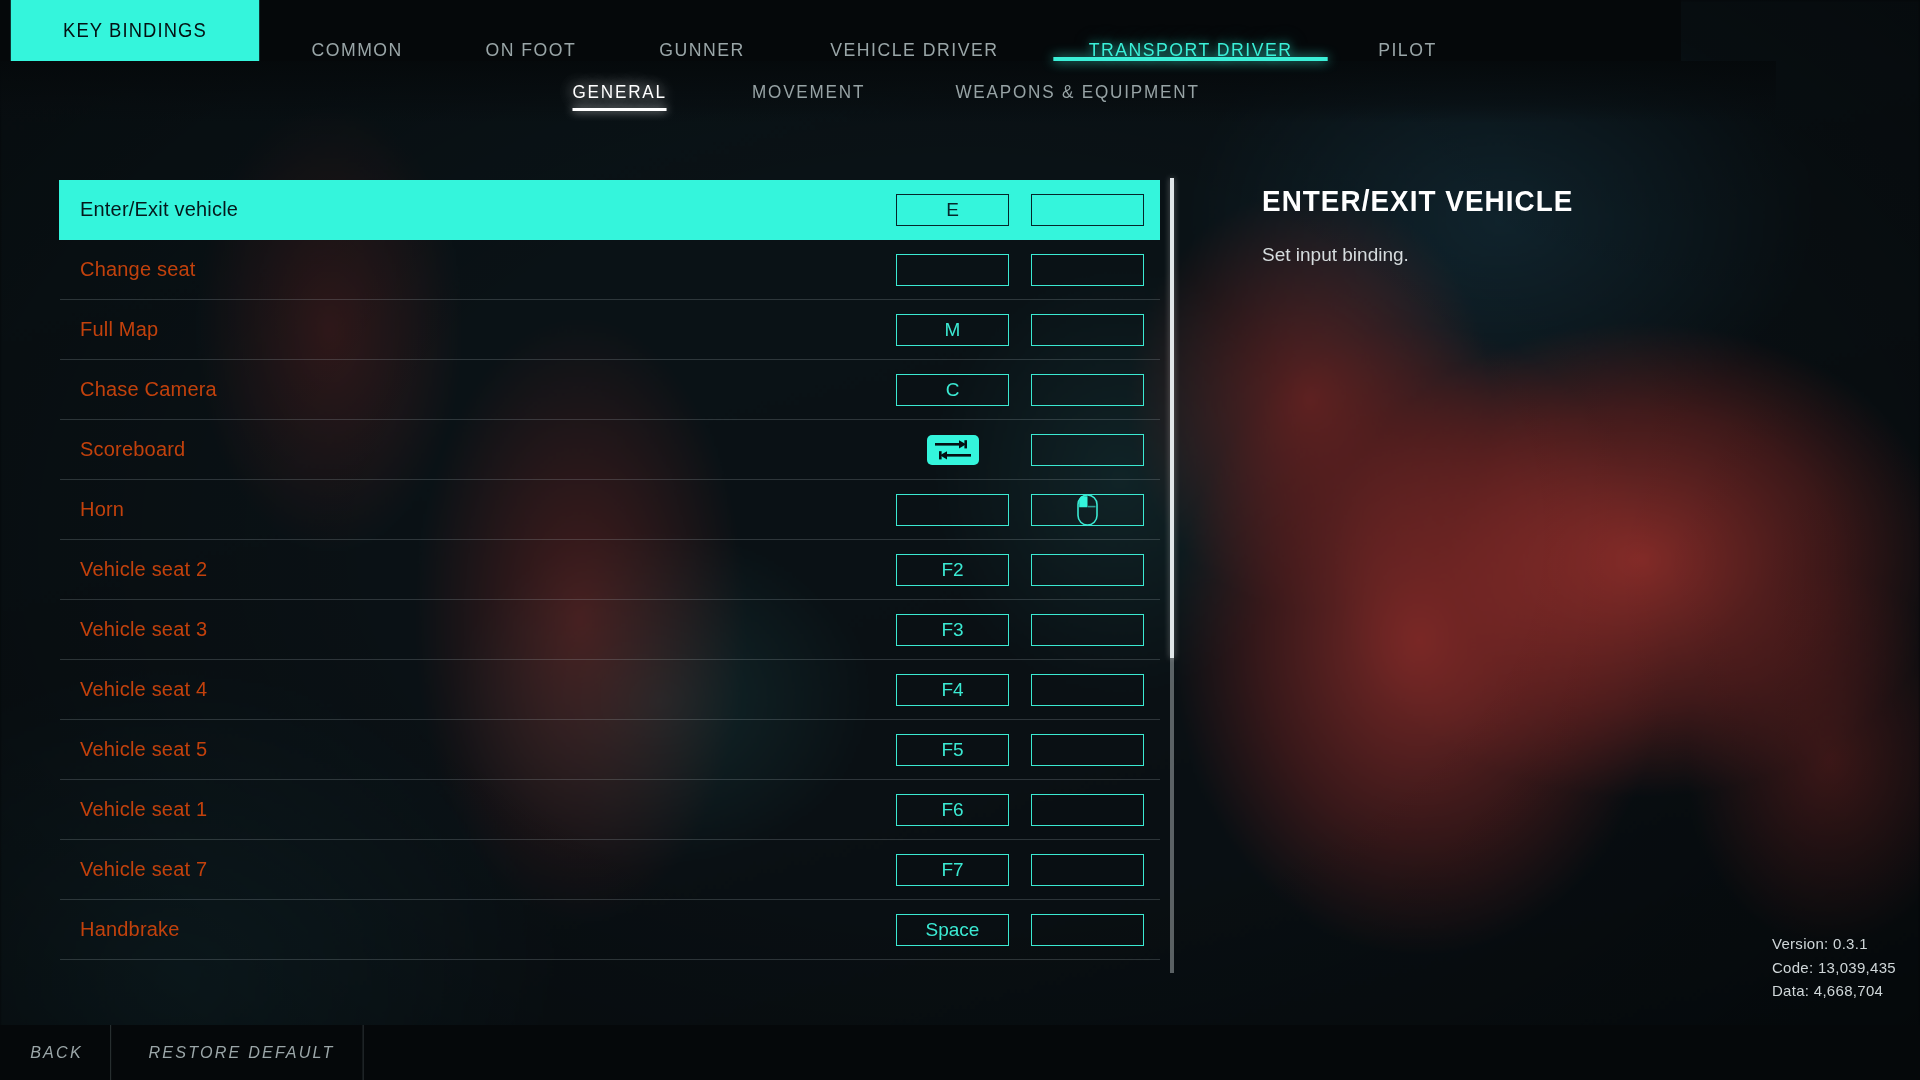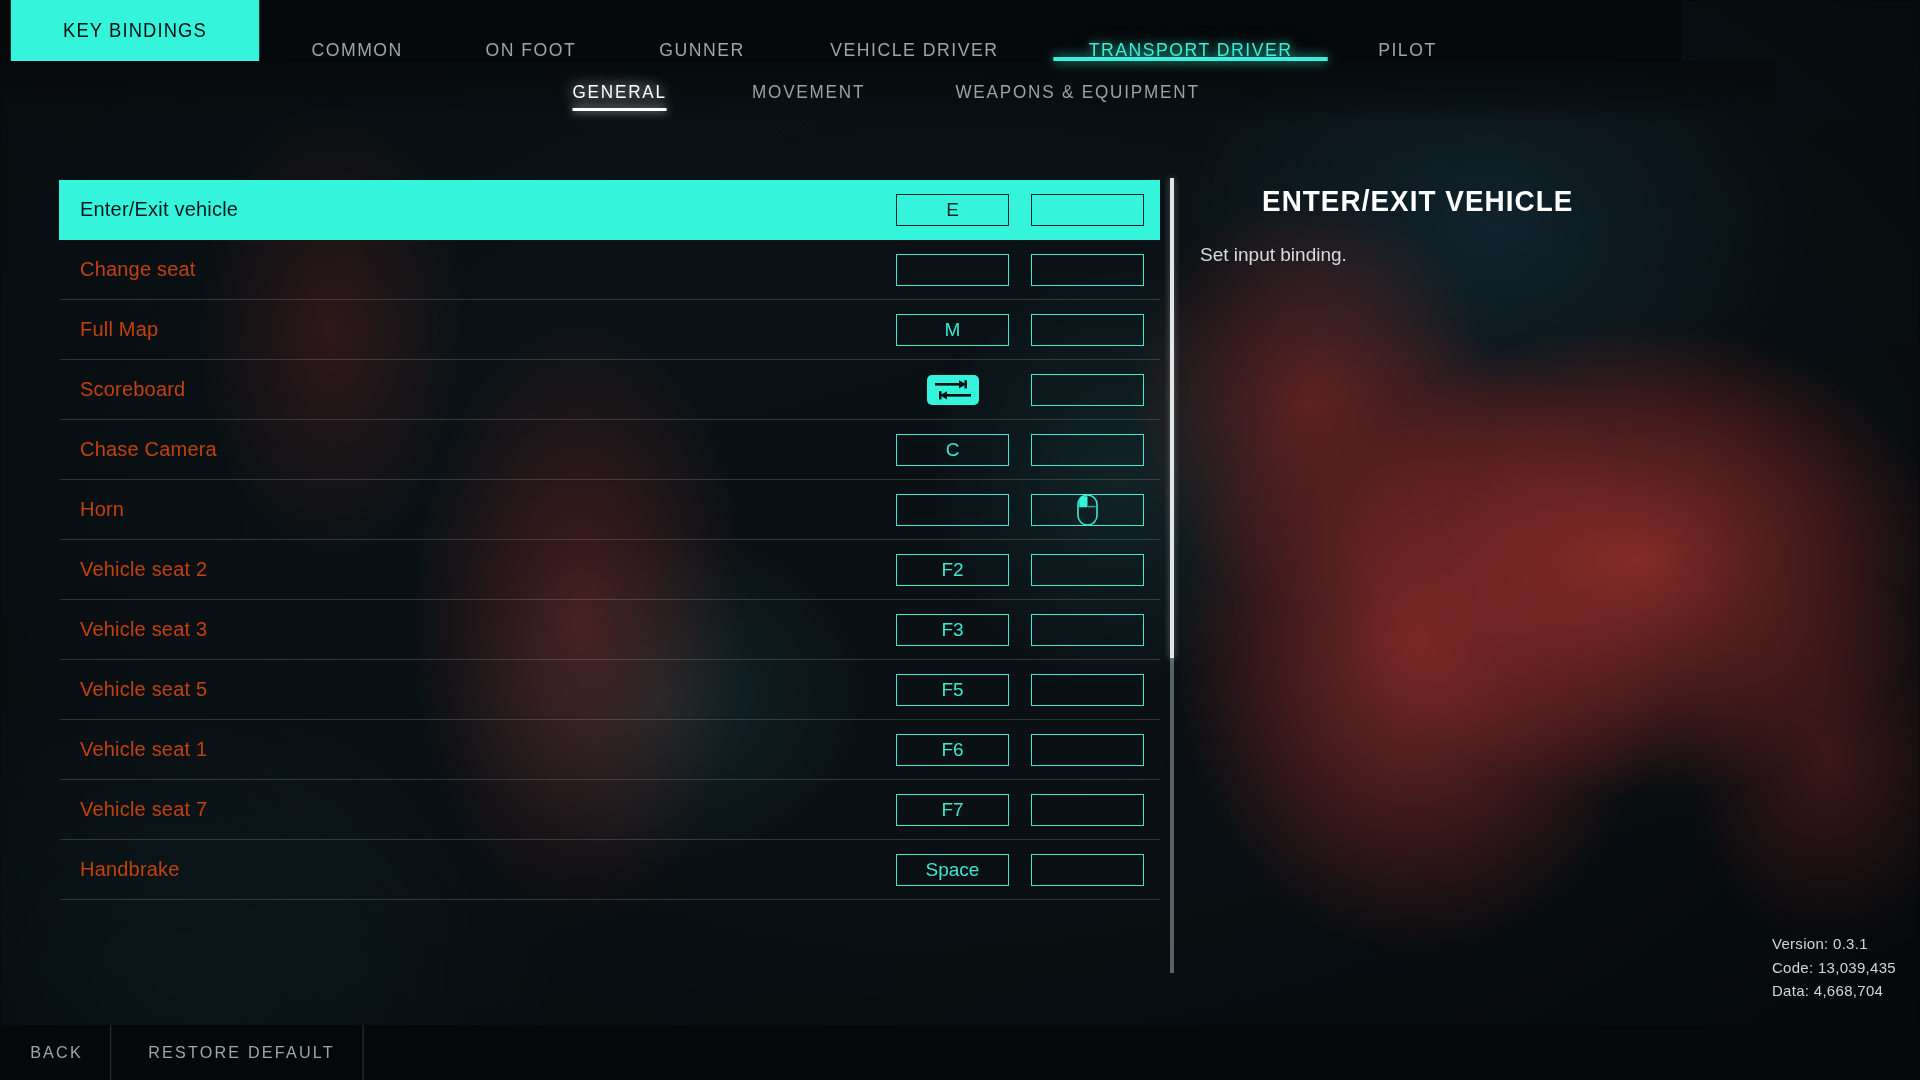--- a/index.html
+++ b/index.html
@@ -159,36 +159,36 @@
   }
   #detail h1{
     color:#ffffff;
     font-size:29px; letter-spacing:1.1px; font-weight:700;
     font-family:"Liberation Sans Narrow","Liberation Sans",sans-serif;
     transform:scaleX(.96); transform-origin:left;
     margin-left:62px; margin-top:45px;
   }
   #detail p{
     color:#d6dcde; font-size:19px;
-    margin-top:26px;
+    margin-left:62px; margin-top:26px;
   }
 
   
   #version{
     position:absolute; right:24px; bottom:78px; z-index:12;
     text-align:left; color:#cfd6d8; font-size:15px; line-height:1.55;
     font-family:"Liberation Sans Narrow","Liberation Sans",sans-serif;
     letter-spacing:.3px;
   }
 
   
   #bottombar{
     position:absolute; left:0; bottom:0; width:1920px; height:55px;
     background:#05080a; z-index:20;
-    display:flex; align-items:stretch;
+    display:flex; align-items:stretch;font-style:italic;
   }
   .bbtn{
     display:flex; align-items:center; justify-content:center;
     color:#9ba6a8; font-size:17px; letter-spacing:2.3px;
     font-family:"Liberation Sans Narrow","Liberation Sans",sans-serif;
     transform:scaleX(.95);
     border-right:1px solid rgba(150,165,170,.30);
     white-space:nowrap;
   }
   #btn-back{ width:114px; }
@@ -254,20 +254,29 @@
         <span></span>
       </div>
       <div class="keyslot">
         <span></span>
       </div>
     </div>
     <div class="row">
       <div class="label">Full Map</div>
       <div class="keyslot">
         <span>M</span>
+      </div>
+      <div class="keyslot">
+        <span></span>
+      </div>
+    </div>
+    <div class="row">
+      <div class="label">Chase Camera</div>
+      <div class="keyslot">
+        <span>C</span>
       </div>
       <div class="keyslot">
         <span></span>
       </div>
     </div>
     <div class="row">
       <div class="label">Scoreboard</div>
       <div class="keyslot" style="border: none;">
         <span class="tabglyph">
           <svg width="40" height="22" viewBox="0 0 40 22">
@@ -280,29 +289,20 @@
               <rect x="6.0" y="12.2" width="2.6" height="8.2"></rect>
             </g>
           </svg>
         </span>
       </div>
       <div class="keyslot">
         <span></span>
       </div>
     </div>
     <div class="row">
-      <div class="label">Chase Camera</div>
-      <div class="keyslot">
-        <span>C</span>
-      </div>
-      <div class="keyslot">
-        <span></span>
-      </div>
-    </div>
-    <div class="row">
       <div class="label">Horn</div>
       <div class="keyslot">
         <span></span>
       </div>
       <div class="keyslot">
         <span class="mouseglyph"><svg width="21" height="32" viewBox="0 0 21 32">
             <rect x="1" y="1" width="19" height="30" rx="9.5" ry="9.5" fill="none" stroke="#3BE9D2" stroke-width="1.6"></rect>
             <path d="M10.5 2.2 L4.0 2.2 A7 7 0 0 0 2.2 8.0 L2.2 13.2 L10.5 13.2 Z" fill="#34F5DC"></path>
             <rect x="10.9" y="11.8" width="7.6" height="1.6" fill="#2f9f94"></rect>
           </svg></span>
@@ -314,20 +314,29 @@
         <span>F2</span>
       </div>
       <div class="keyslot">
         <span></span>
       </div>
     </div>
     <div class="row">
       <div class="label">Vehicle seat 3</div>
       <div class="keyslot">
         <span>F3</span>
+      </div>
+      <div class="keyslot">
+        <span></span>
+      </div>
+    </div>
+    <div class="row">
+      <div class="label">Vehicle seat 4</div>
+      <div class="keyslot">
+        <span>F4</span>
       </div>
       <div class="keyslot">
         <span></span>
       </div>
     </div>
     <div class="row">
       <div class="label">Vehicle seat 5</div>
       <div class="keyslot">
         <span>F5</span>
       </div>

